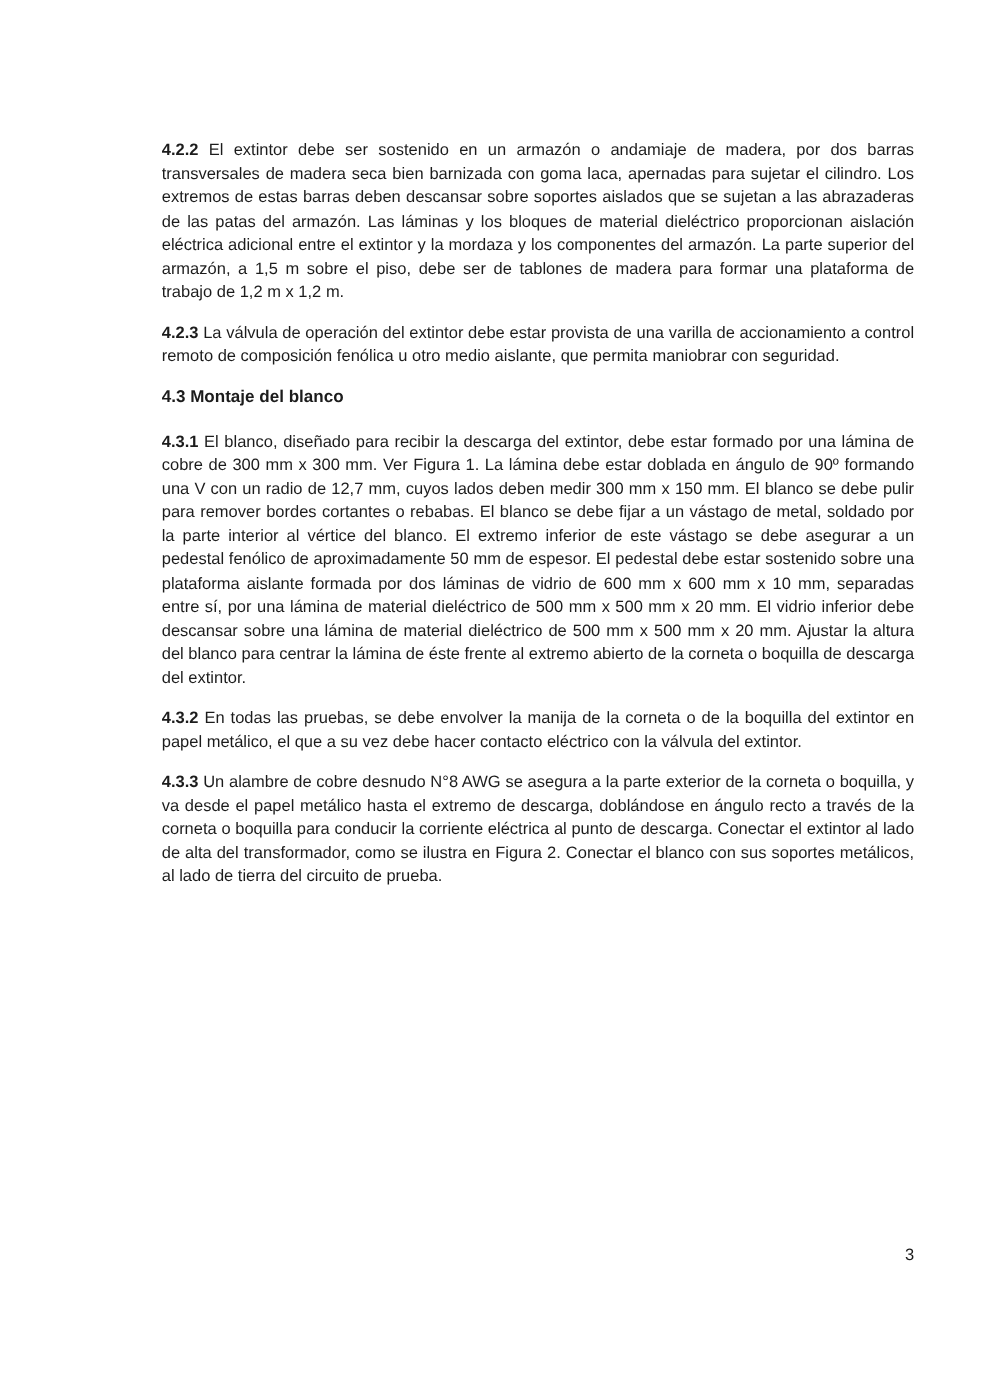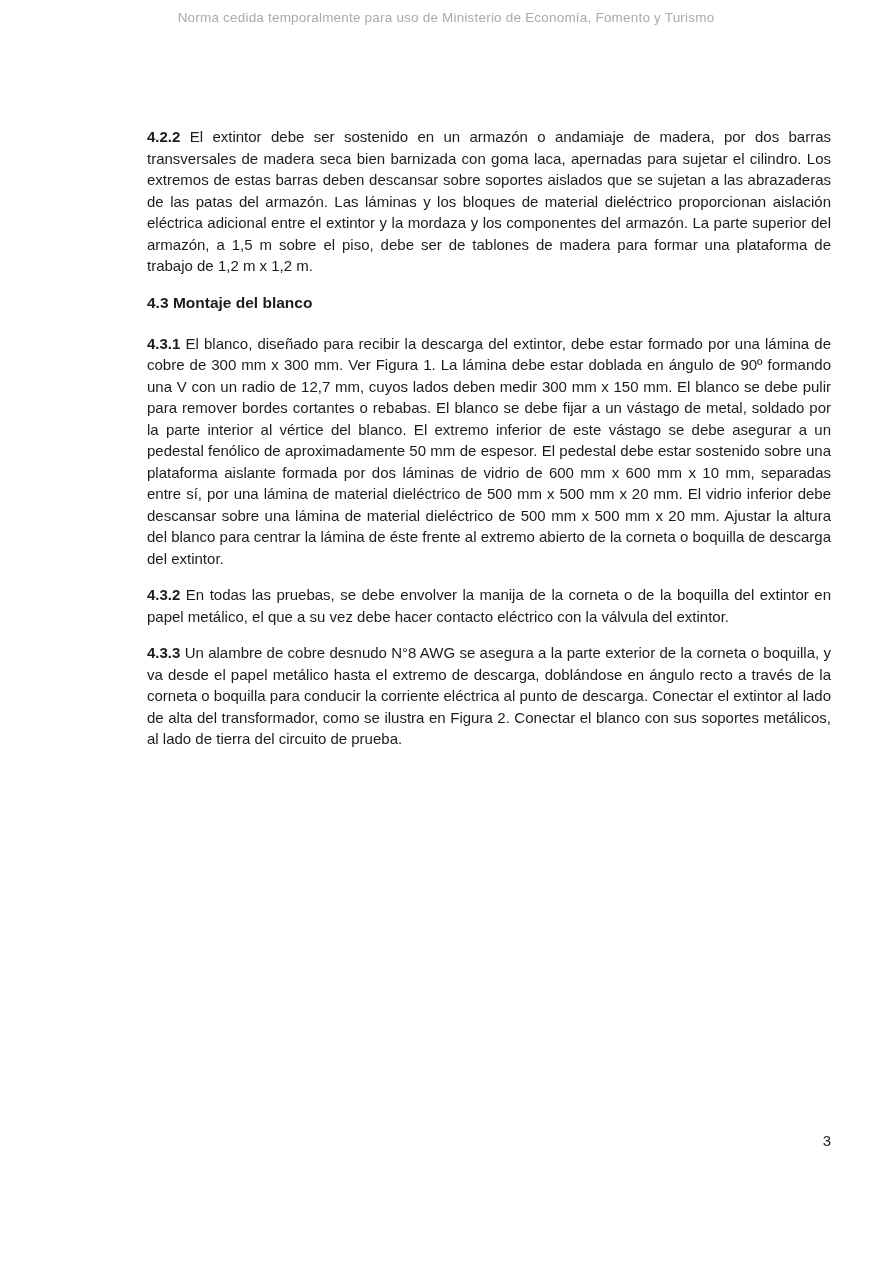--- a/index.html
+++ b/index.html
@@ -62,27 +62,27 @@
     font-size: 15px;
     line-height: 22px;
     color: #1c1c1c;
   }
 </style>
 </head>
 <body>
 
 <div class="sheet">
 
-  <div class="watermark">Norma cedida temporalmente para uso de Ministerio de Economía, Fomento y Turismo</div>
 
 
   <div class="content">
 
     <p class="para"><b class="sec-num">4.2.2</b> <span>El extintor debe ser sostenido en un armazón o andamiaje de madera, por dos barras transversales de madera seca bien barnizada con goma laca, apernadas para sujetar el cilindro. Los extremos de estas barras deben descansar sobre soportes aislados que se sujetan a las abrazaderas de las patas del armazón. Las láminas y los bloques de material dieléctrico proporcionan aislación eléctrica adicional entre el extintor y la mordaza y los componentes del armazón. La parte superior del armazón, a 1,5 m sobre el piso, debe ser de tablones de madera para formar una plataforma de trabajo de 1,2 m x 1,2 m.</span></p>
 
+    <p class="para"><b class="sec-num">4.2.3</b> <span>La válvula de operación del extintor debe estar provista de una varilla de accionamiento a control remoto de composición fenólica u otro medio aislante, que permita maniobrar con seguridad.</span></p>
 
     <h2 class="sub-heading"><span>4.3</span> <span>Montaje del blanco</span></h2>
 
     <p class="para"><b class="sec-num">4.3.1</b> <span>El blanco, diseñado para recibir la descarga del extintor, debe estar formado por una lámina de cobre de 300 mm x 300 mm. Ver Figura 1. La lámina debe estar doblada en ángulo de 90º formando una V con un radio de 12,7 mm, cuyos lados deben medir 300 mm x 150 mm. El blanco se debe pulir para remover bordes cortantes o rebabas. El blanco se debe fijar a un vástago de metal, soldado por la parte interior al vértice del blanco. El extremo inferior de este vástago se debe asegurar a un pedestal fenólico de aproximadamente 50 mm de espesor. El pedestal debe estar sostenido sobre una plataforma aislante formada por dos láminas de vidrio de 600 mm x 600 mm x 10 mm, separadas entre sí, por una lámina de material dieléctrico de 500 mm x 500 mm x 20 mm. El vidrio inferior debe descansar sobre una lámina de material dieléctrico de 500 mm x 500 mm x 20 mm. Ajustar la altura del blanco para centrar la lámina de éste frente al extremo abierto de la corneta o boquilla de descarga del extintor.</span></p>
 
     <p class="para"><b class="sec-num">4.3.2</b> <span>En todas las pruebas, se debe envolver la manija de la corneta o de la boquilla del extintor en papel metálico, el que a su vez debe hacer contacto eléctrico con la válvula del extintor.</span></p>
 
     <p class="para"><b class="sec-num">4.3.3</b> <span>Un alambre de cobre desnudo N°8 AWG se asegura a la parte exterior de la corneta o boquilla, y va desde el papel metálico hasta el extremo de descarga, doblándose en ángulo recto a través de la corneta o boquilla para conducir la corriente eléctrica al punto de descarga. Conectar el extintor al lado de alta del transformador, como se ilustra en Figura 2. Conectar el blanco con sus soportes metálicos, al lado de tierra del circuito de prueba.</span></p>
 
   </div>

